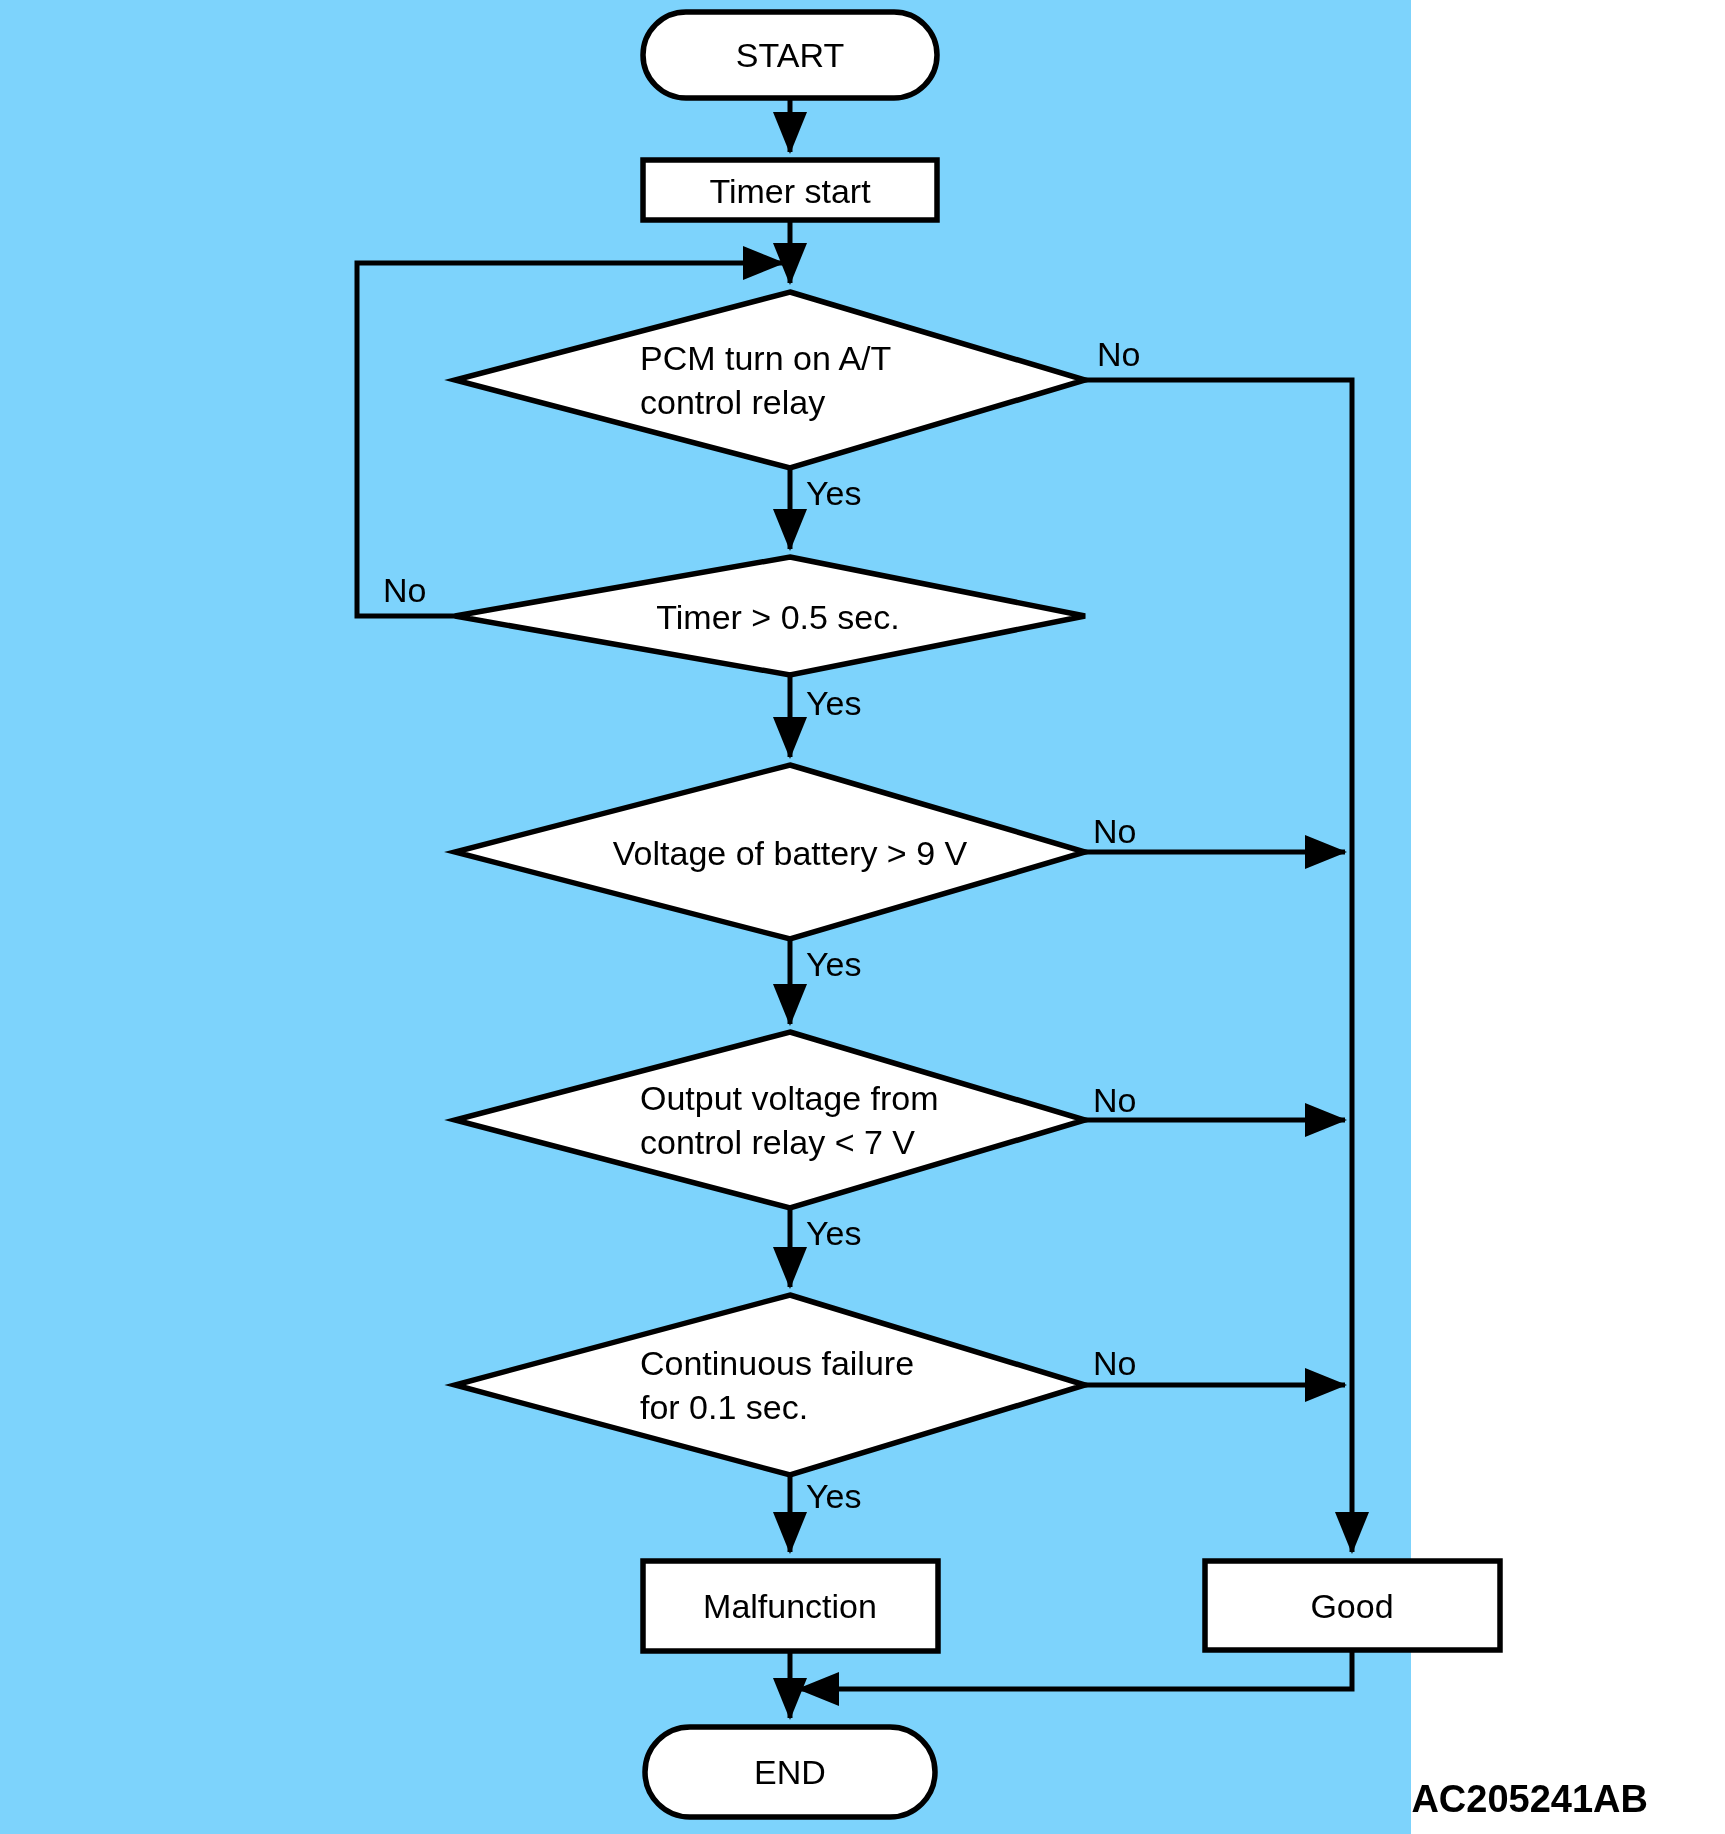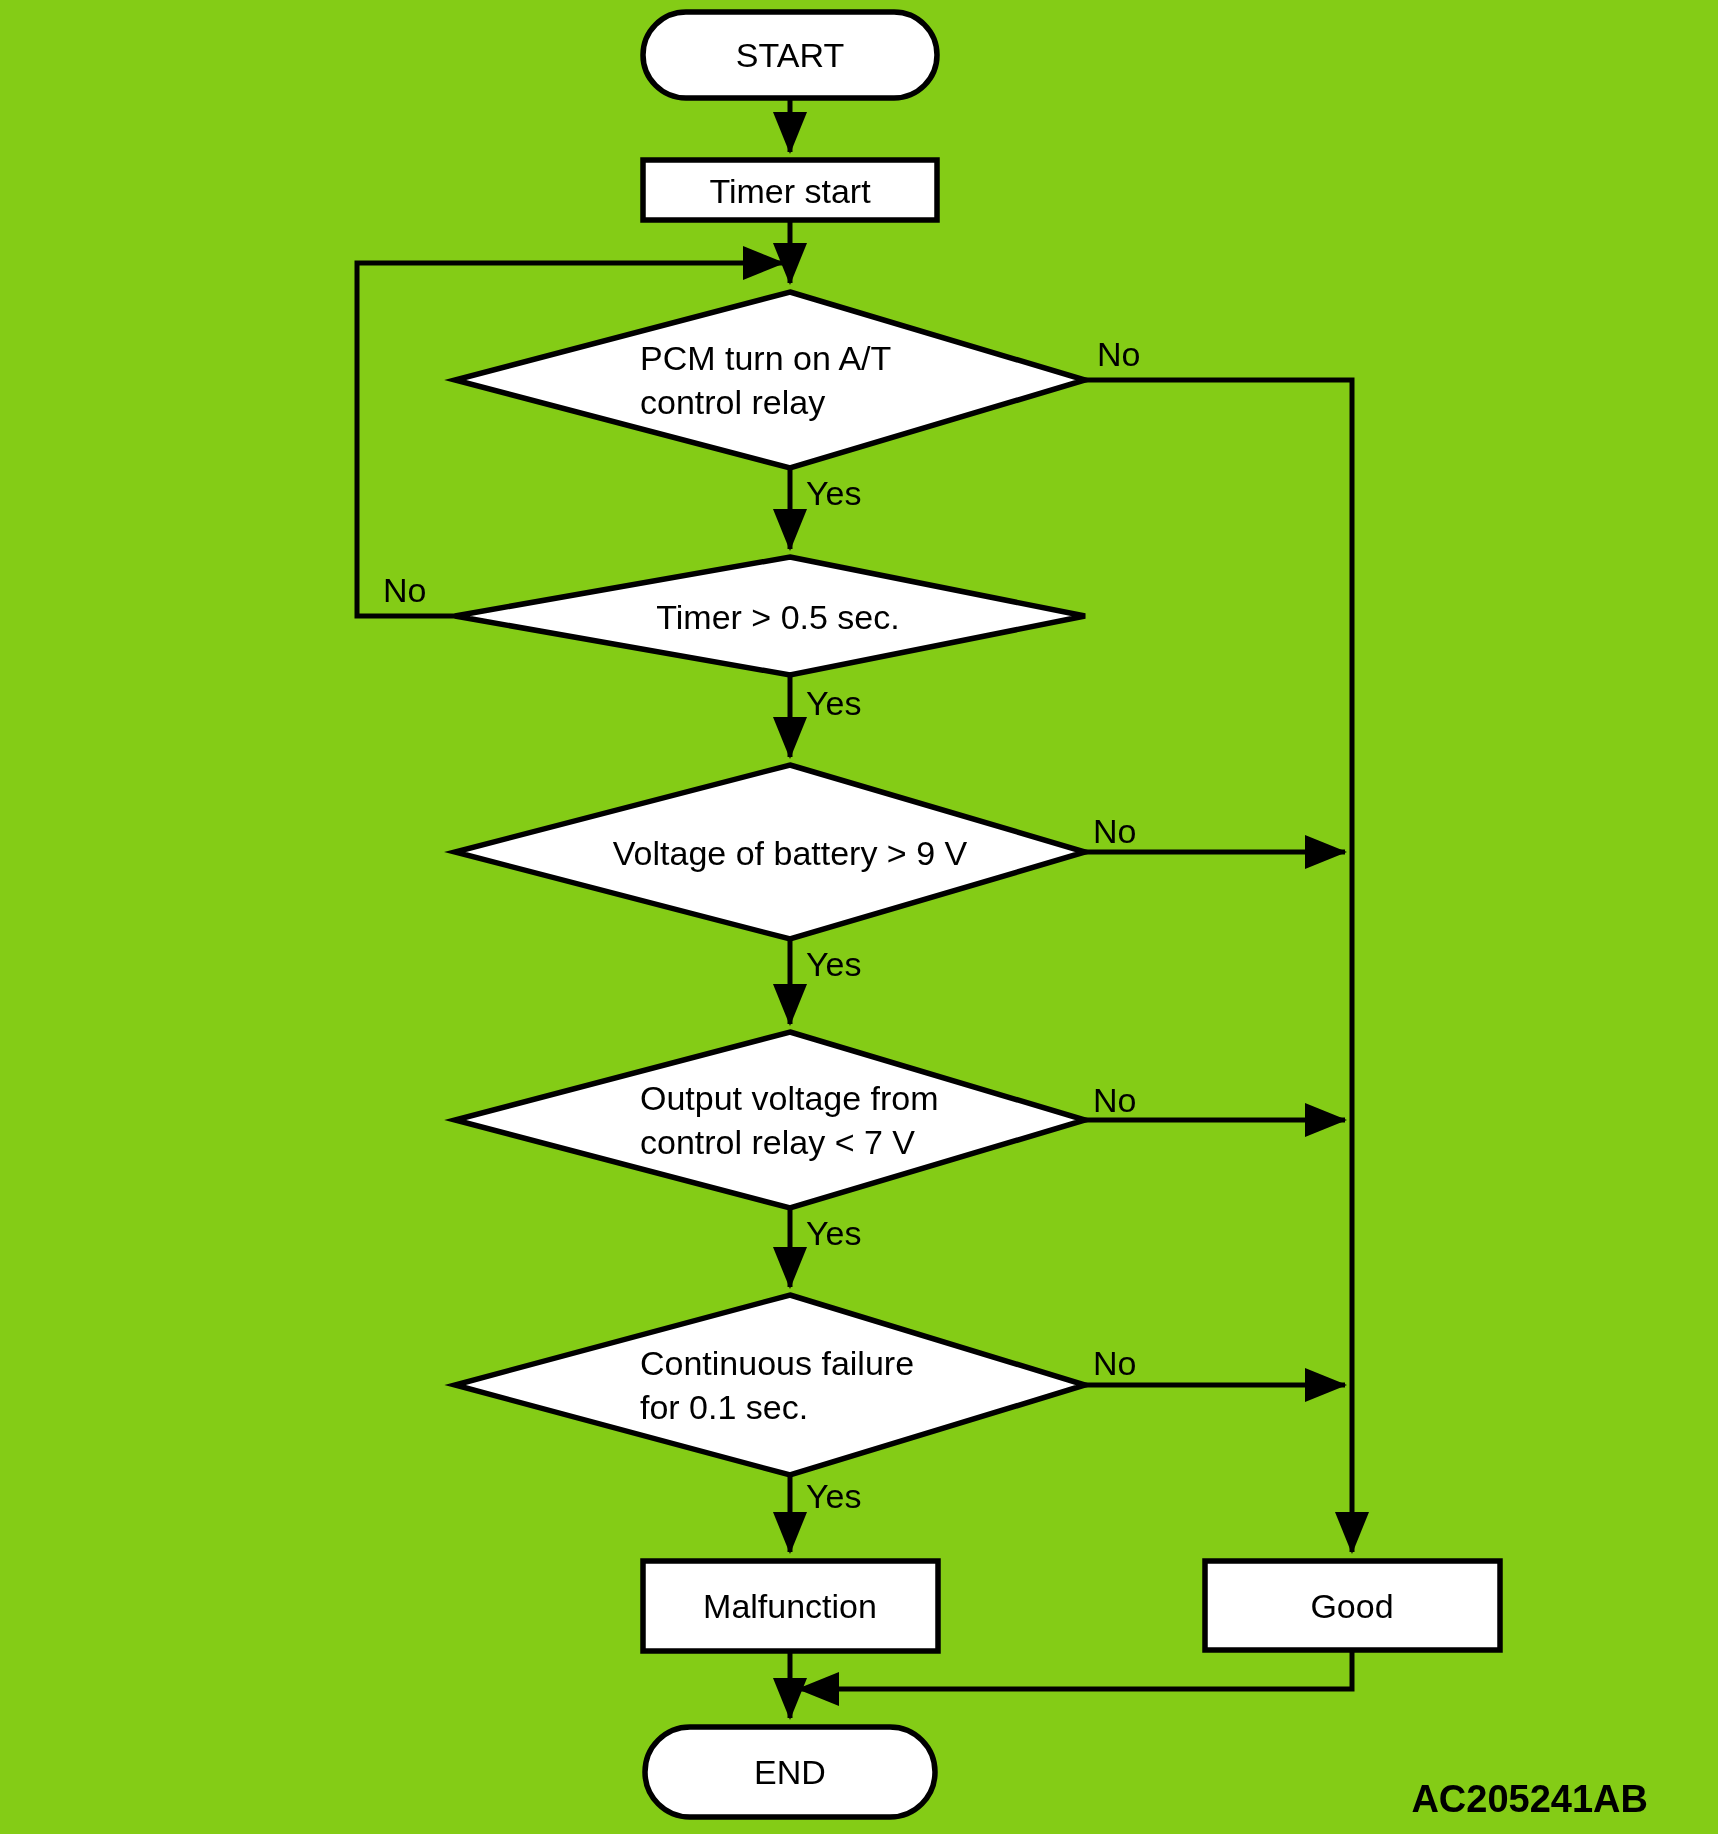--- a/index.html
+++ b/index.html
@@ -2,23 +2,23 @@
 <html><head>
 <meta charset="utf-8">
 <style>
   html, body {
     margin: 0;
     padding: 0;
     background: #ffffff;
   }
   .canvas {
     position: relative;
-    width: 1718px;
+    width: 1411px;
     height: 1834px;
-    background: #84cc16;
+    background: #7dd3fc;
     font-family: "Liberation Sans", sans-serif;
   }
   svg text {
     font-family: "Liberation Sans", sans-serif;
     fill: #000000;
   }
   .node-label   { font-size: 34px; }
   .edge-label   { font-size: 34px; }
   .watermark    { font-size: 38px; font-weight: bold; }
   .shape {

